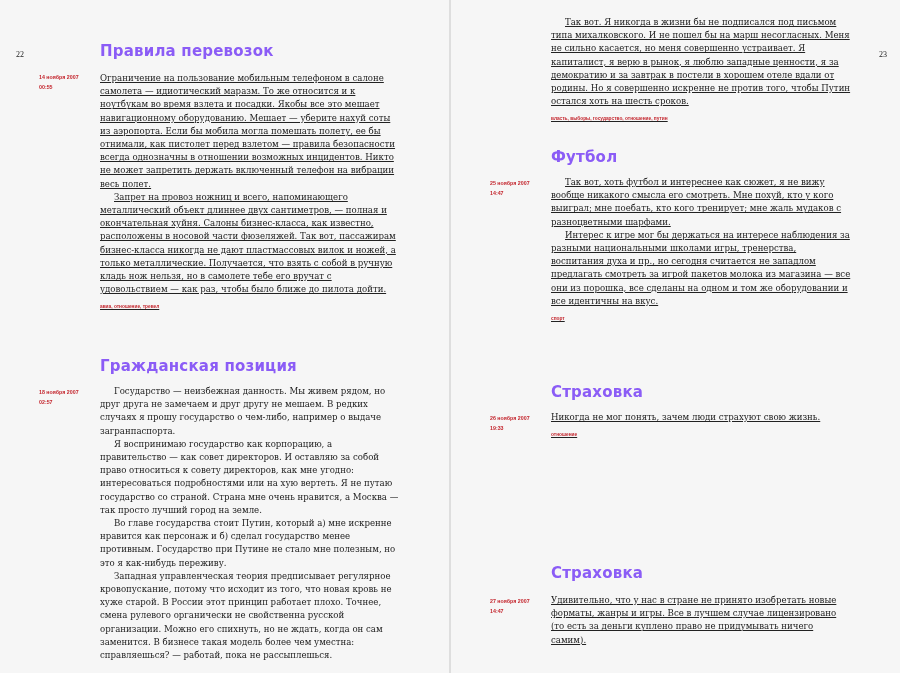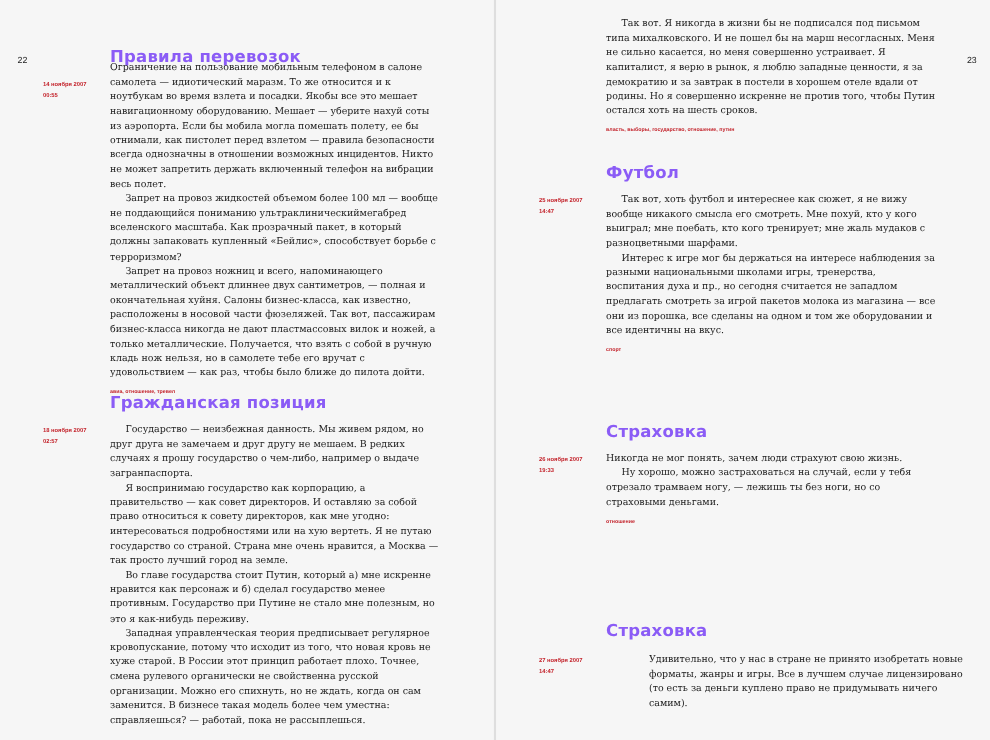--- a/index.html
+++ b/index.html
@@ -8,21 +8,21 @@
     background: #f5f5f5;
     font-family: "DejaVu Serif", "Liberation Serif", serif;
     color: #1e1e1e;
     position: relative;
   }
   .page { position: absolute; top: 0; width: 450px; height: 673px; background: #f6f6f6; }
   .page.left { left: 0; }
   .page.right { left: 451px; }
   .gutter { position: absolute; left: 449px; top: 0; width: 2px; height: 673px; background: #dedede; }
   .page-num {
-    position: absolute; font-family: Liberation Sans, sans-serif;
+    position: absolute; font-family: Liberation Serif, serif;
     font-size: 8px; color: #222;
   }
   .left .page-num { left: 16px; top: 50px; }
   .right .page-num { left: 428px; top: 50px; }
   .section { position: absolute; left: 0; width: 450px; }
   .title {
     position: absolute; left: 100px;
     font-family: "DejaVu Sans", "Liberation Sans", sans-serif;
     font-weight: bold; font-size: 15px; color: #8b5cf6; letter-spacing: 0.2px;
     white-space: nowrap;
@@ -35,38 +35,37 @@
   .body {
     position: absolute; left: 100px; width: 300px;
     font-size: 8.6px; line-height: 13.2px; color: #222;
   }
   .body p { margin: 0; text-align: left; }
   .body p.indent { text-indent: 14px; }
   .tags {
     font-family: "Liberation Sans", sans-serif; font-weight: bold;
     font-size: 4.8px; color: #c4262e; margin-top: 4px;
   }
-  .right .body { left: 100px; }
+  .right .body { left: 100px; text-decoration: underline; }
   .right .title { left: 100px; }
 </style>
 </head>
 <body>
 
 <div class="page left">
   <div class="page-num">22</div>
 
   <div class="section" style="top:42px;">
     <div class="title" style="top:0;">Правила перевозок</div>
     <div class="meta" style="top:30px;">
       <div>14 ноября 2007</div>
       <div>00:55</div>
     </div>
-    <div class="body" style="top:14px;">
+    <div class="body" style="top:30px;text-decoration:underline;">
       <p>Ограничение на пользование мобильным телефоном в салоне самолета — идиотический маразм. То же относится и к ноутбукам во время взлета и посадки. Якобы все это мешает навигационному оборудованию. Мешает — уберите нахуй соты из аэропорта. Если бы мобила могла помешать полету, ее бы отнимали, как пистолет перед взлетом — правила безопасности всегда однозначны в отношении возможных инцидентов. Никто не может запретить держать включенный телефон на вибрации весь полет.</p>
-      <p class="indent">Запрет на провоз жидкостей объемом более 100 мл — вообще не поддающийся пониманию ультраклиническиймегабред вселенского масштаба. Как прозрачный пакет, в который должны запаковать купленный «Бейлис», способствует борьбе с терроризмом?</p>
       <p class="indent">Запрет на провоз ножниц и всего, напоминающего металлический объект длиннее двух сантиметров, — полная и окончательная хуйня. Салоны бизнес-класса, как известно, расположены в носовой части фюзеляжей. Так вот, пассажирам бизнес-класса никогда не дают пластмассовых вилок и ножей, а только металлические. Получается, что взять с собой в ручную кладь нож нельзя, но в самолете тебе его вручат с удовольствием — как раз, чтобы было ближе до пилота дойти.</p>
       <div class="tags">авиа, отношение, тревел</div>
     </div>
   </div>
 
   <div class="section" style="top:357px;">
     <div class="title" style="top:0;">Гражданская позиция</div>
     <div class="meta" style="top:30px;">
       <div>18 ноября 2007</div>
       <div>02:57</div>
@@ -106,28 +105,27 @@
   </div>
 
   <div class="section" style="top:383px;">
     <div class="title" style="top:0;">Страховка</div>
     <div class="meta" style="top:30px;">
       <div>26 ноября 2007</div>
       <div>19:33</div>
     </div>
     <div class="body" style="top:28px;">
       <p>Никогда не мог понять, зачем люди страхуют свою жизнь.</p>
-      <p class="indent">Ну хорошо, можно застраховаться на случай, если у тебя отрезало трамваем ногу, — лежишь ты без ноги, но со страховыми деньгами.</p>
       <div class="tags">отношение</div>
     </div>
   </div>
 
   <div class="section" style="top:564px;">
     <div class="title" style="top:0;">Страховка</div>
     <div class="meta" style="top:32px;">
       <div>27 ноября 2007</div>
       <div>14:47</div>
     </div>
-    <div class="body" style="top:30px;margin-left:39px;">
+    <div class="body" style="top:30px;">
       <p>Удивительно, что у нас в стране не принято изобретать новые форматы, жанры и игры. Все в лучшем случае лицензировано (то есть за деньги куплено право не придумывать ничего самим).</p>
     </div>
   </div>
 </div>
 
 </body></html>

